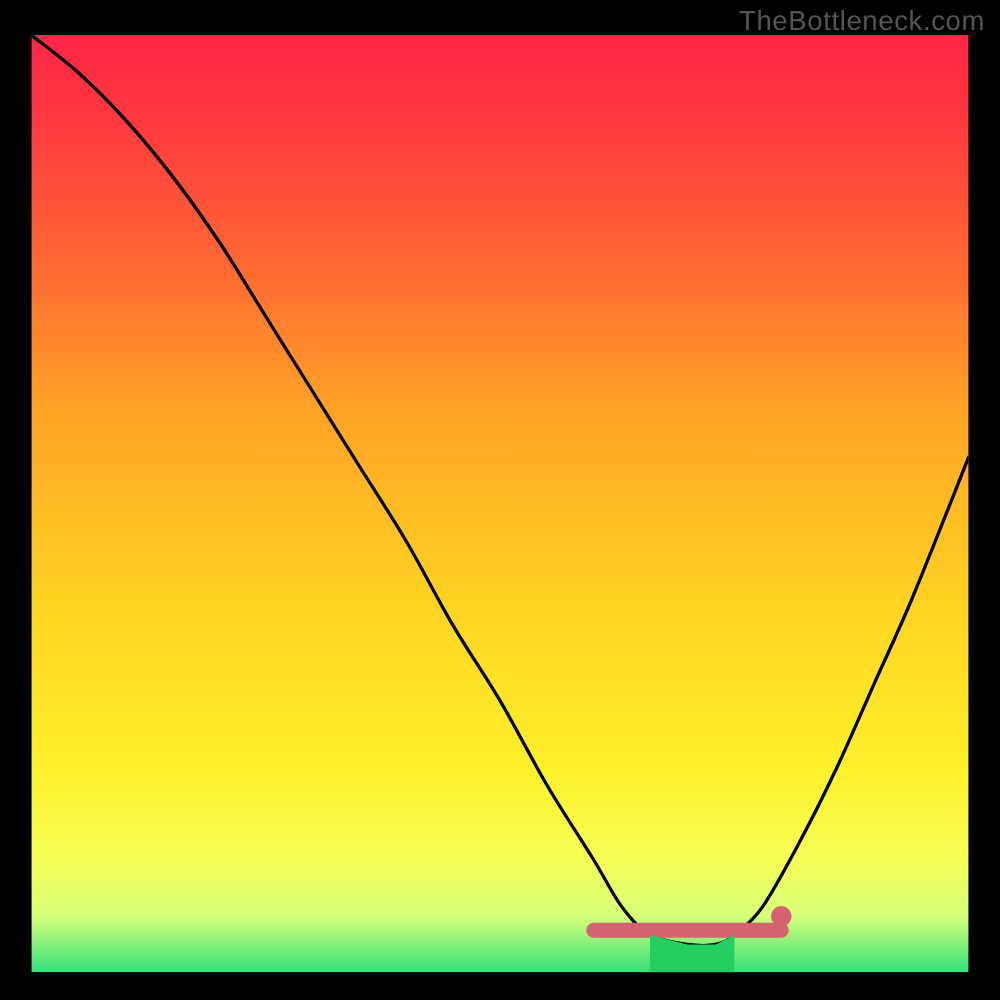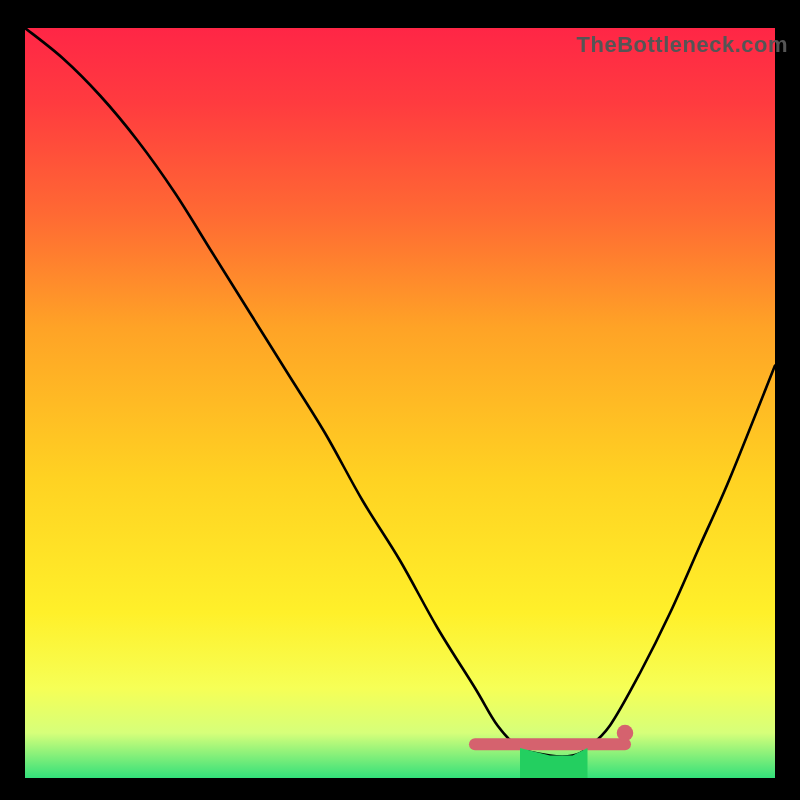--- a/index.html
+++ b/index.html
@@ -16,24 +16,23 @@
     width: 800px;
     height: 800px;
     background: #000;
   }
   .watermark {
     position: absolute;
     top: 4px;
     right: 12px;
     color: #555555;
     font-size: 22px;
-    font-weight: 700;
+    font-weight: 400;
     letter-spacing: 0.5px;
     z-index: 5;
-    margin-top: 28px;
   }
   .plot {
     position: absolute;
     left: 25px;
     top: 28px;
     width: 750px;
     height: 750px;
     overflow: hidden;
   }
   .gradient {

